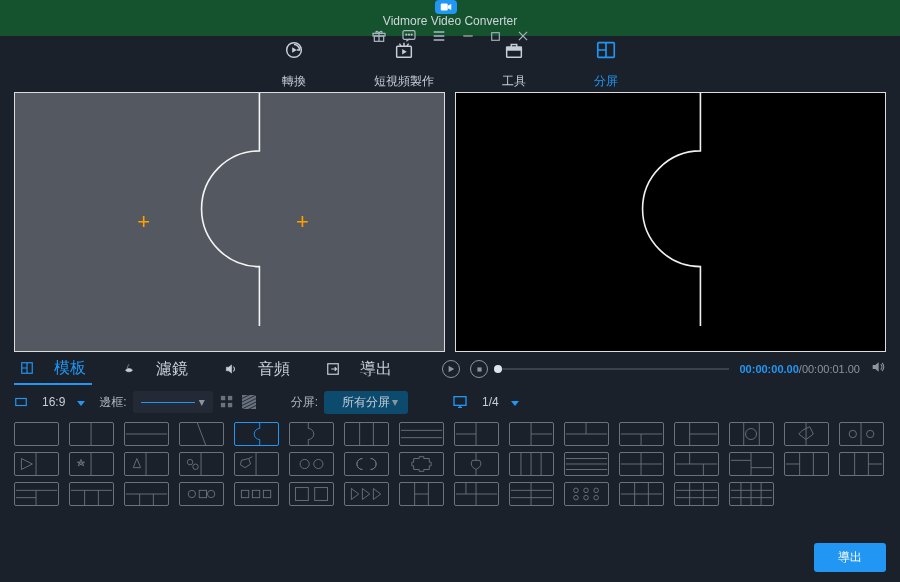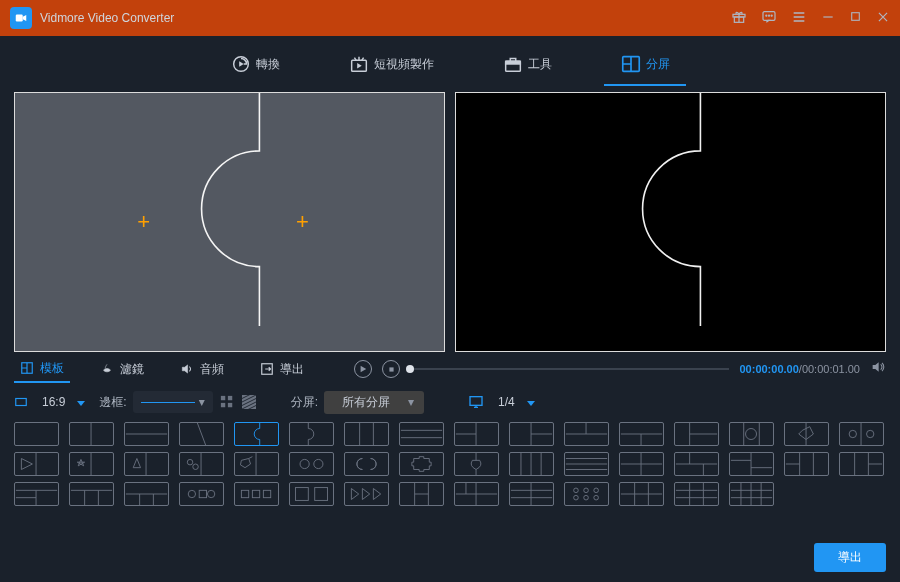--- a/index.html
+++ b/index.html
@@ -1,47 +1,47 @@
 <!DOCTYPE html>
 <html><head>
 <meta charset="utf-8">
 <style>
   * { box-sizing: border-box; margin: 0; padding: 0; user-select: none; }
   html, body { width: 900px; height: 582px; overflow: hidden; background: #1a212b; font-family: "Microsoft YaHei", "PingFang SC", sans-serif; color: #c8ced8; }
   
   
-  .titlebar { height: 36px; display: flex; align-items: center; padding: 0 10px; background: #c2410c; }
+  .titlebar { height: 36px; display: flex; align-items: center; padding: 0 10px; background: #14532d; flex-direction: column; }
   .logo { width: 22px; height: 22px; background: #2196f3; border-radius: 4px; display: flex; align-items: center; justify-content: center; margin-right: 8px; }
   .logo svg { width: 14px; height: 14px; }
   .app-title { font-size: 12px; color: #d0d5dc; }
   .titlebar-spacer { flex: 1; }
   .titlebar-icons { display: flex; align-items: center; gap: 14px; }
   .titlebar-icons span, .titlebar-icons svg { color: #aeb6c2; font-size: 14px; cursor: pointer; }
   
   
   .topnav { height: 56px; display: flex; justify-content: center; align-items: center; gap: 48px; background: #1a212b; }
-  .topnav-item { display: flex; flex-direction: row; align-items: center; gap: 4px; cursor: pointer; padding: 4px 10px; }
+  .topnav-item { display: flex; flex-direction: column; align-items: center; gap: 12px; cursor: pointer; padding: 4px 10px; }
   .topnav-item .icon { height: 22px; display:flex; align-items:center; justify-content:center; }
   .topnav-item .label { font-size: 12px; color: #c8ced8; }
   .topnav-item.active .label { color: #2196f3; }
   .topnav-item.active .icon svg { stroke:#2196f3; }
   .topnav-item.active { position:relative; }
   .topnav-item.active::after { content:""; position:absolute; left:-6px; right:-6px; bottom:-7px; height:2px; background:#2196f3; }
   
   
   .main { display: flex; gap: 10px; padding: 0 14px; height: 260px; }
   .pane { flex: 1; border: 1px solid #dcdcdc; position: relative; }
   .pane-left { background: #535861; }
   .pane-right { background: #000; }
   .split-path { position:absolute; inset:0; pointer-events:none; }
   .plus { position:absolute; font-size: 22px; color:#ffa000; cursor:pointer; transform:translate(-50%,-50%); }
   
   
   .bottom-tabs { display:flex; align-items:center; height:32px; padding: 2px 14px 0 14px; gap: 24px; }
-  .btab { display:flex; align-items:center; gap:6px; font-size:12px; color:#c8ced8; cursor:pointer; padding:4px 6px; }
+  .btab { display:flex; align-items:center; gap:20px; font-size:16px; color:#c8ced8; cursor:pointer; padding:4px 6px; }
   .btab.active { color:#2196f3; border-bottom:2px solid #2196f3; }
   .btab.active svg { stroke:#2196f3; fill:#2196f3; }
   .btab svg { stroke:#c8ced8; }
   .player-controls { margin-left:auto; display:flex; align-items:center; gap:10px; flex:1; padding-left:20px; }
   .pc-btn { width:18px; height:18px; border:1.2px solid #8c94a2; border-radius:50%; display:flex; align-items:center; justify-content:center; cursor:pointer; }
   .timeline { flex:1; height:2px; background:#3a424e; position:relative; }
   .timeline .handle { position:absolute; left:0; top:50%; width:8px; height:8px; background:#dfe4eb; border-radius:50%; transform:translate(-50%,-50%); }
   .timecode { font-size:11px; }
   .timecode .cur { color:#2196f3;font-weight:bold; }
   .timecode .dur { color:#8c94a2; }
@@ -240,21 +240,21 @@
       </div>
     <div class="iconbtn">
         <svg width="14" height="14" viewBox="0 0 16 16">
           <rect width="16" height="16" fill="#6a7280"></rect>
           <path d="M0 4 L16 -4 M0 8 L16 0 M0 12 L16 4 M0 16 L16 8 M0 20 L16 12" stroke="#1a212b"></path>
         </svg>
       </div>
   </div>
   <div class="opt-group" style="margin-left:20px;">
     <span>分屏:</span>
-    <div style="display:flex;align-items:center;gap:18px;background:#404040;padding:3px 10px;border-radius:3px;">
+    <div style="display:flex;align-items:center;gap:2px;background:#0c4a6e;padding:3px 10px;border-radius:3px;">
       <span class="opt-val">所有分屏</span>
         <span style="color:#8c94a2;">▾</span>
     </div>
   </div>
   <div class="opt-group" style="margin-left:30px;">
     <svg width="16" height="14" viewBox="0 0 24 20" fill="none" stroke="#2196f3" stroke-width="2">
         <rect x="3" y="2" width="18" height="13"></rect>
         <path d="M9 18 H15 M12 15 V18"></path>
       </svg>
     <span class="opt-val">1/4</span>

